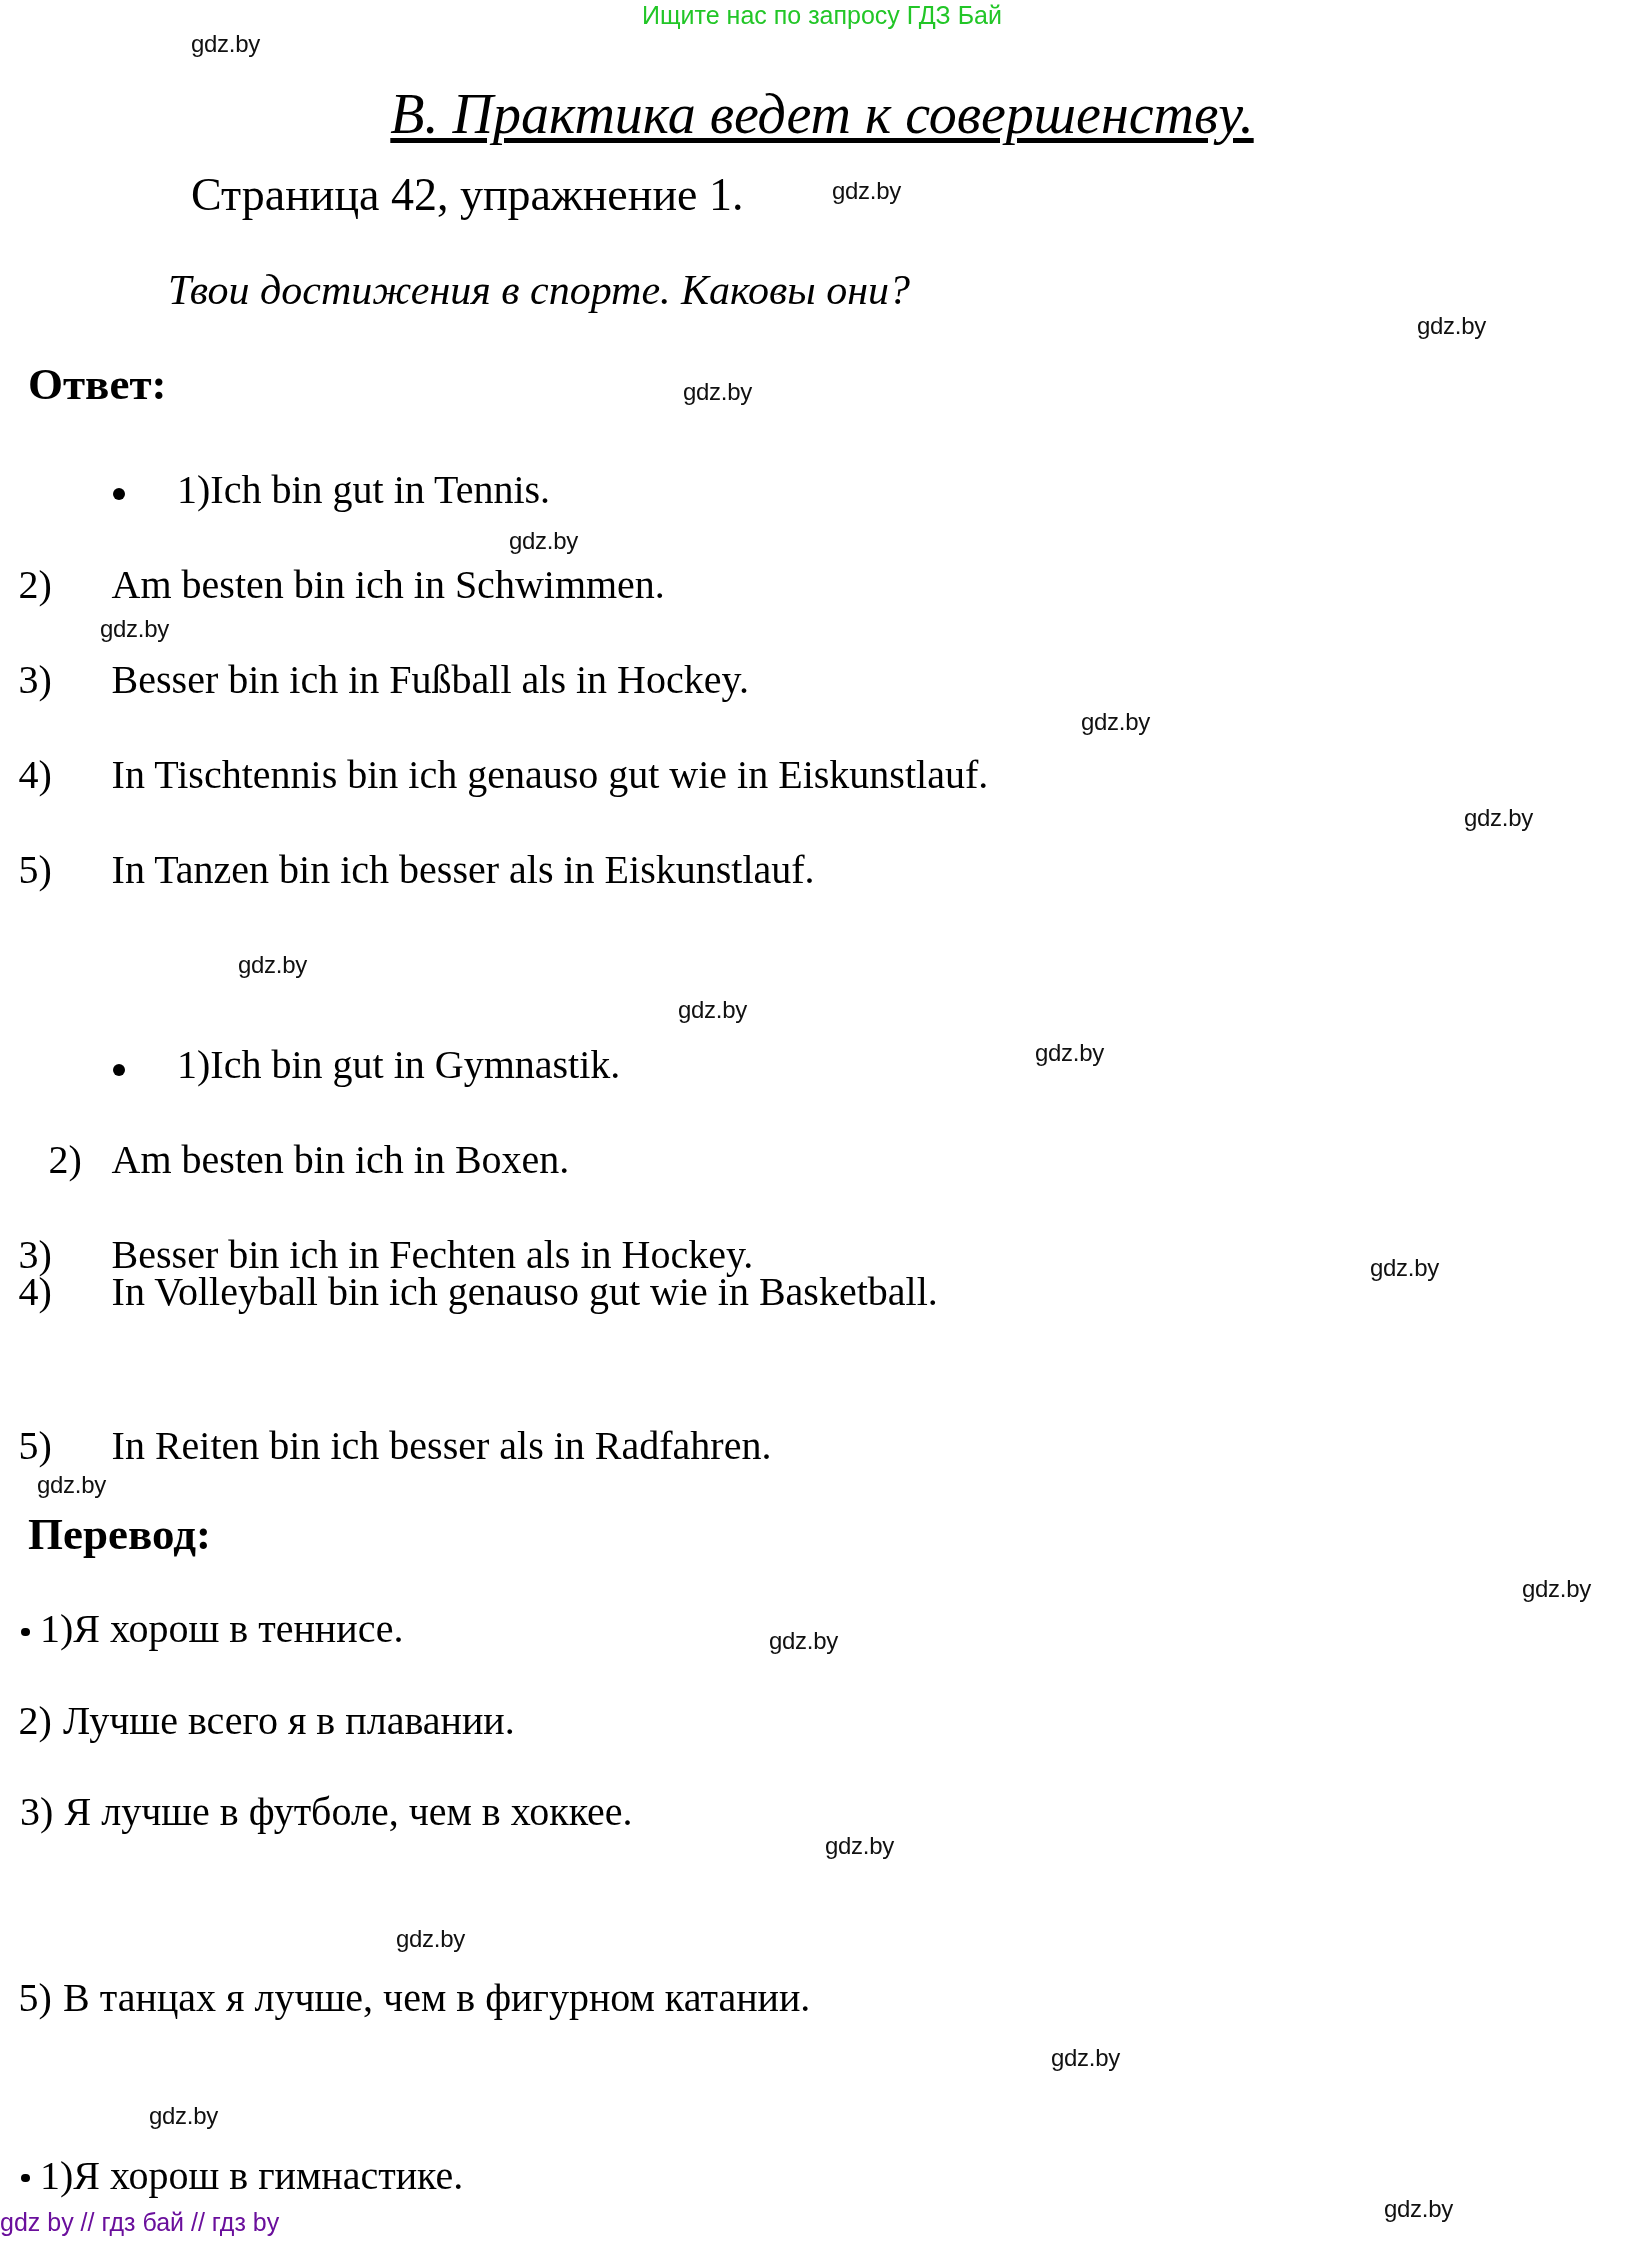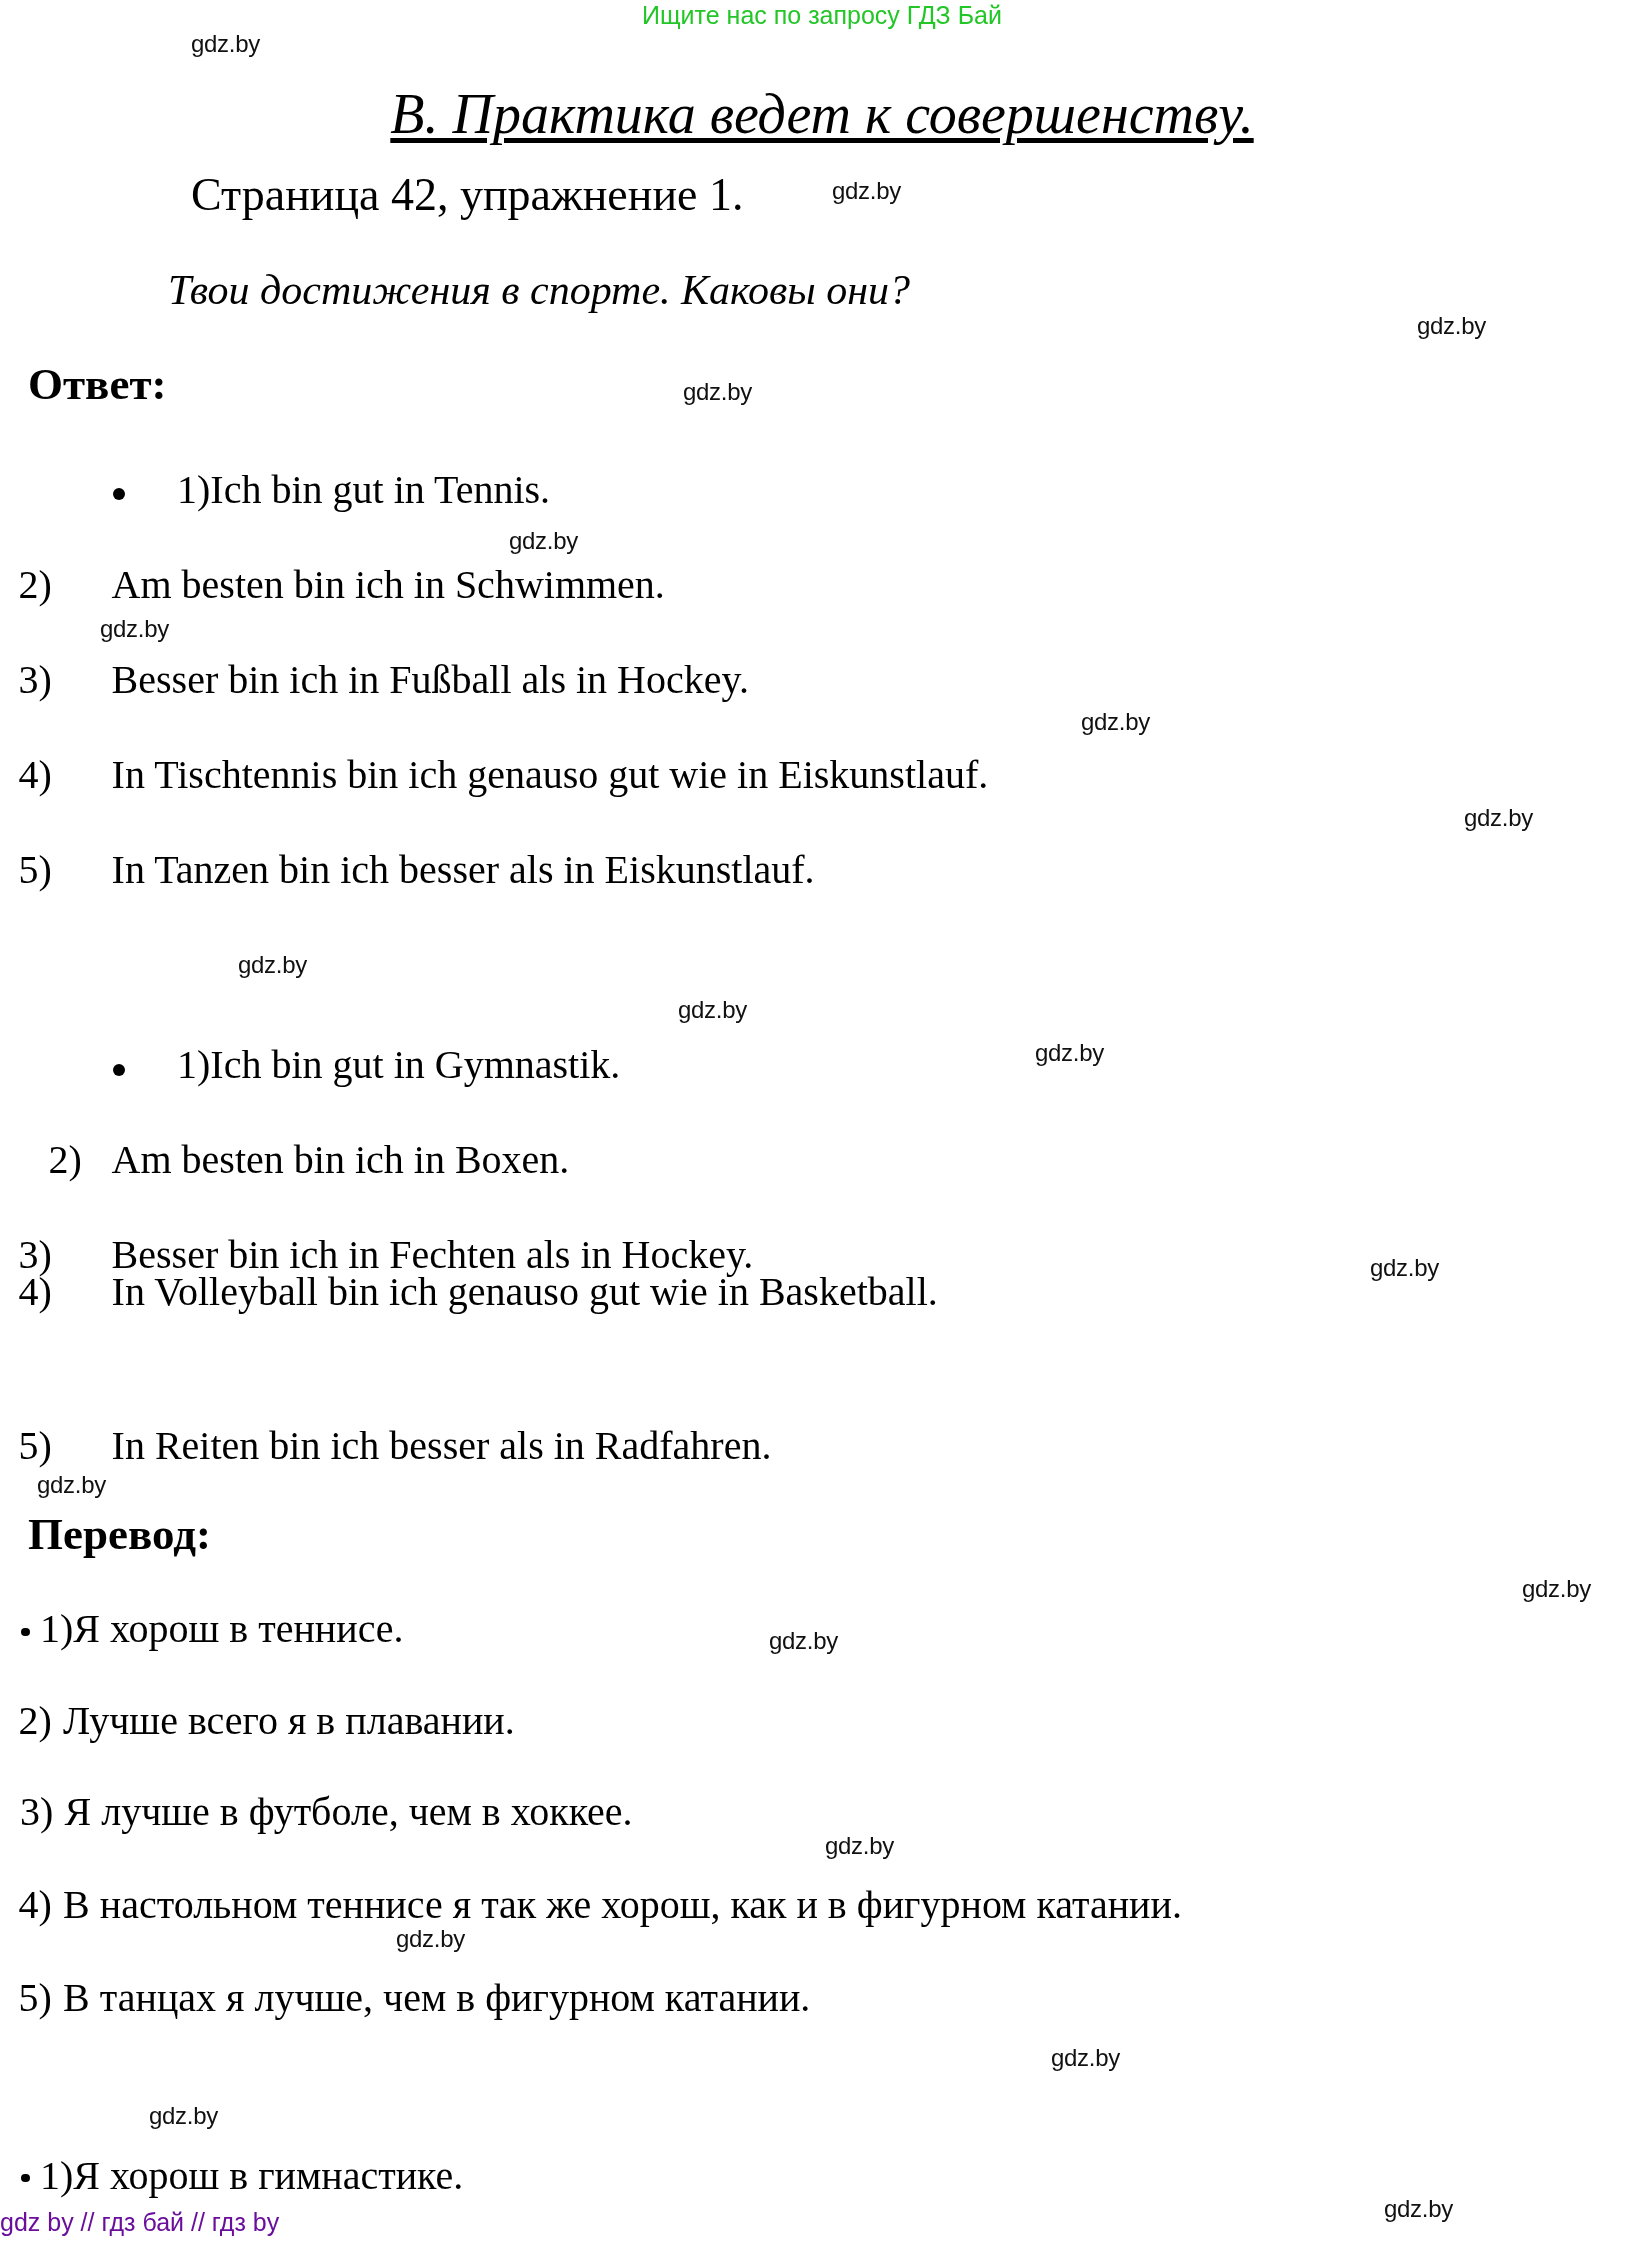--- a/index.html
+++ b/index.html
@@ -220,23 +220,20 @@
   </div>
 
   <div class="line" style="left:18.6px; top:1697px;">
     <span class="num" style="margin-right:11.2px;">2)</span><span>Лучше всего я в плавании.</span>
   </div>
 
   <div class="line" style="left:20px; top:1788px;">
     <span class="num" style="margin-right:11.2px;">3)</span><span>Я лучше в футболе, чем в хоккее.</span>
   </div>
 
-  <div class="line" style="left:18.6px; top:1881px;">
-    <span class="num" style="margin-right:11.2px;">4)</span><span>В настольном теннисе я так же хорош, как и в фигурном катании.</span>
-  </div>
 
   <div class="line" style="left:18.6px; top:1974px;">
     <span class="num" style="margin-right:11.2px;">5)</span><span>В танцах я лучше, чем в фигурном катании.</span>
   </div>
 
   <div class="bullet-dot small" style="left:21.4px; top:2174px;"></div>
   <div class="bullet-line" style="left:40px; top:2152px;">
     <span class="num">1)</span><span>Я хорош в гимнастике.</span>
   </div>
 

